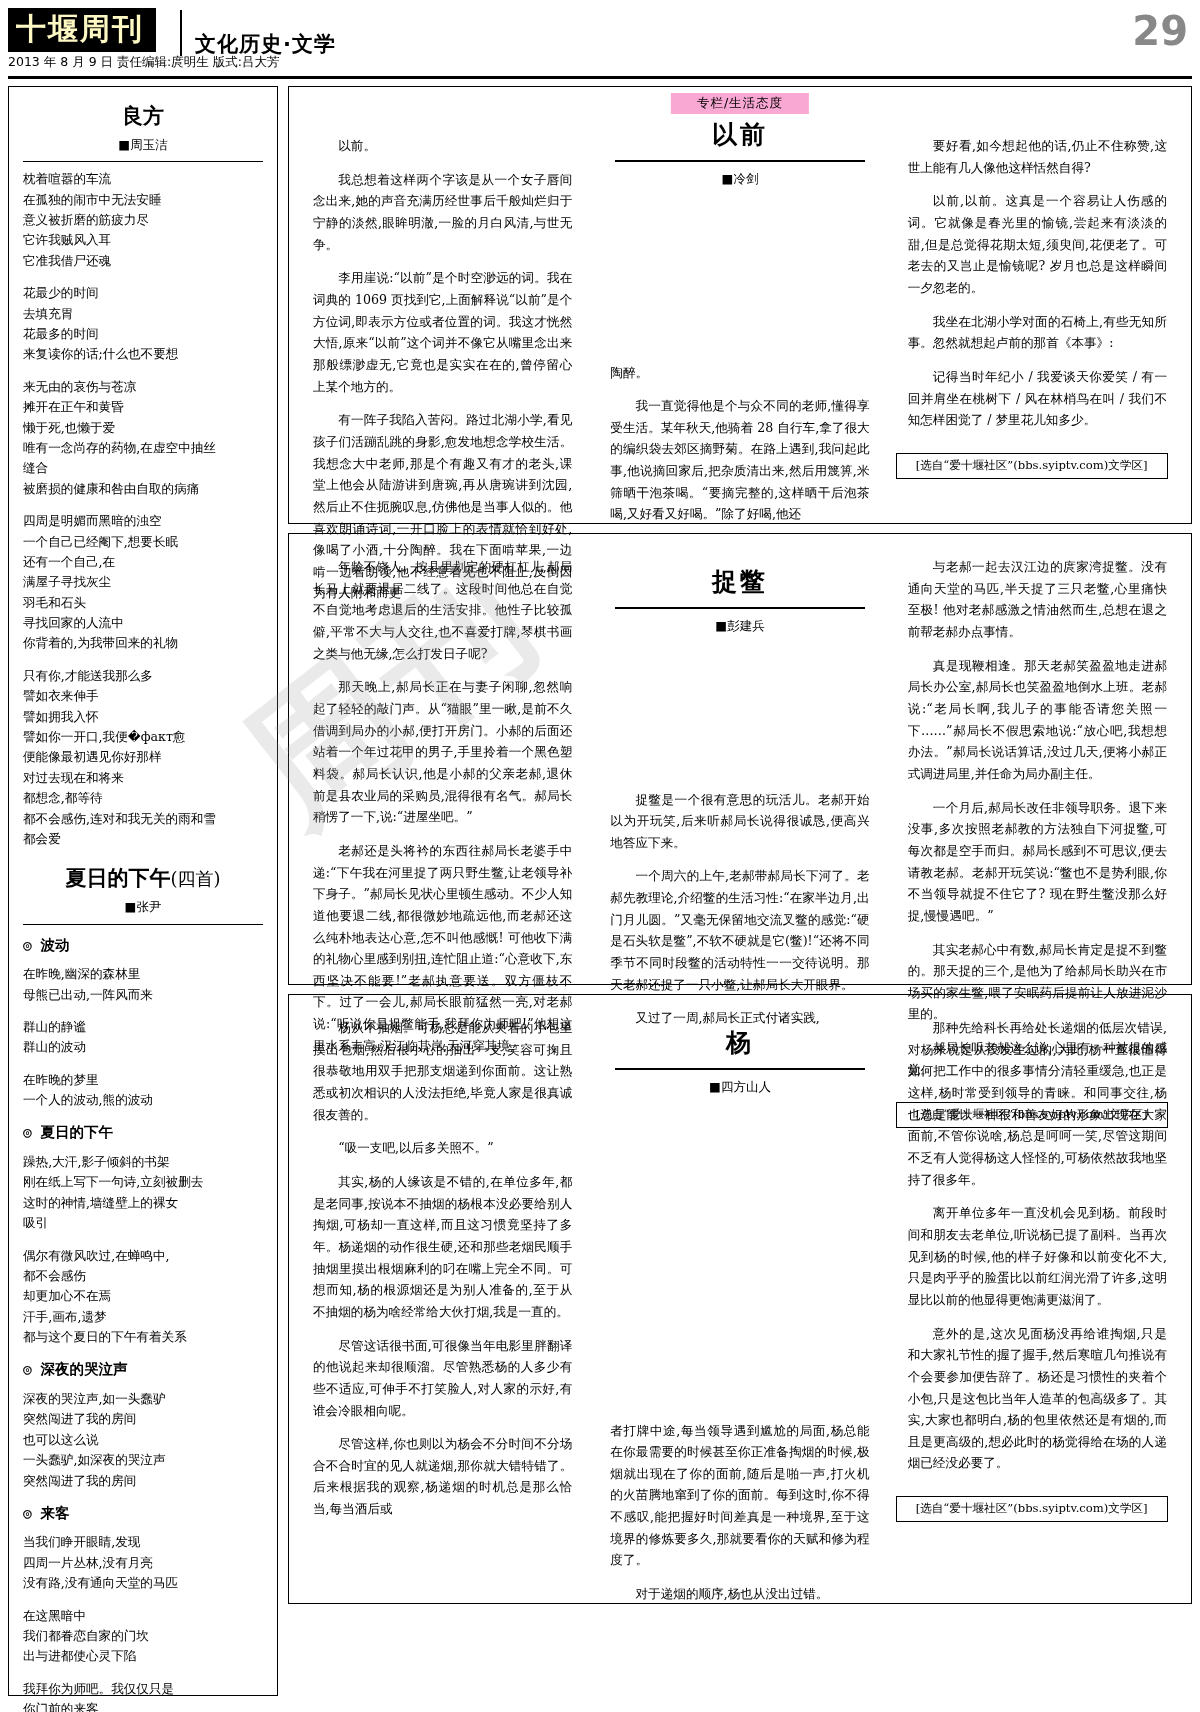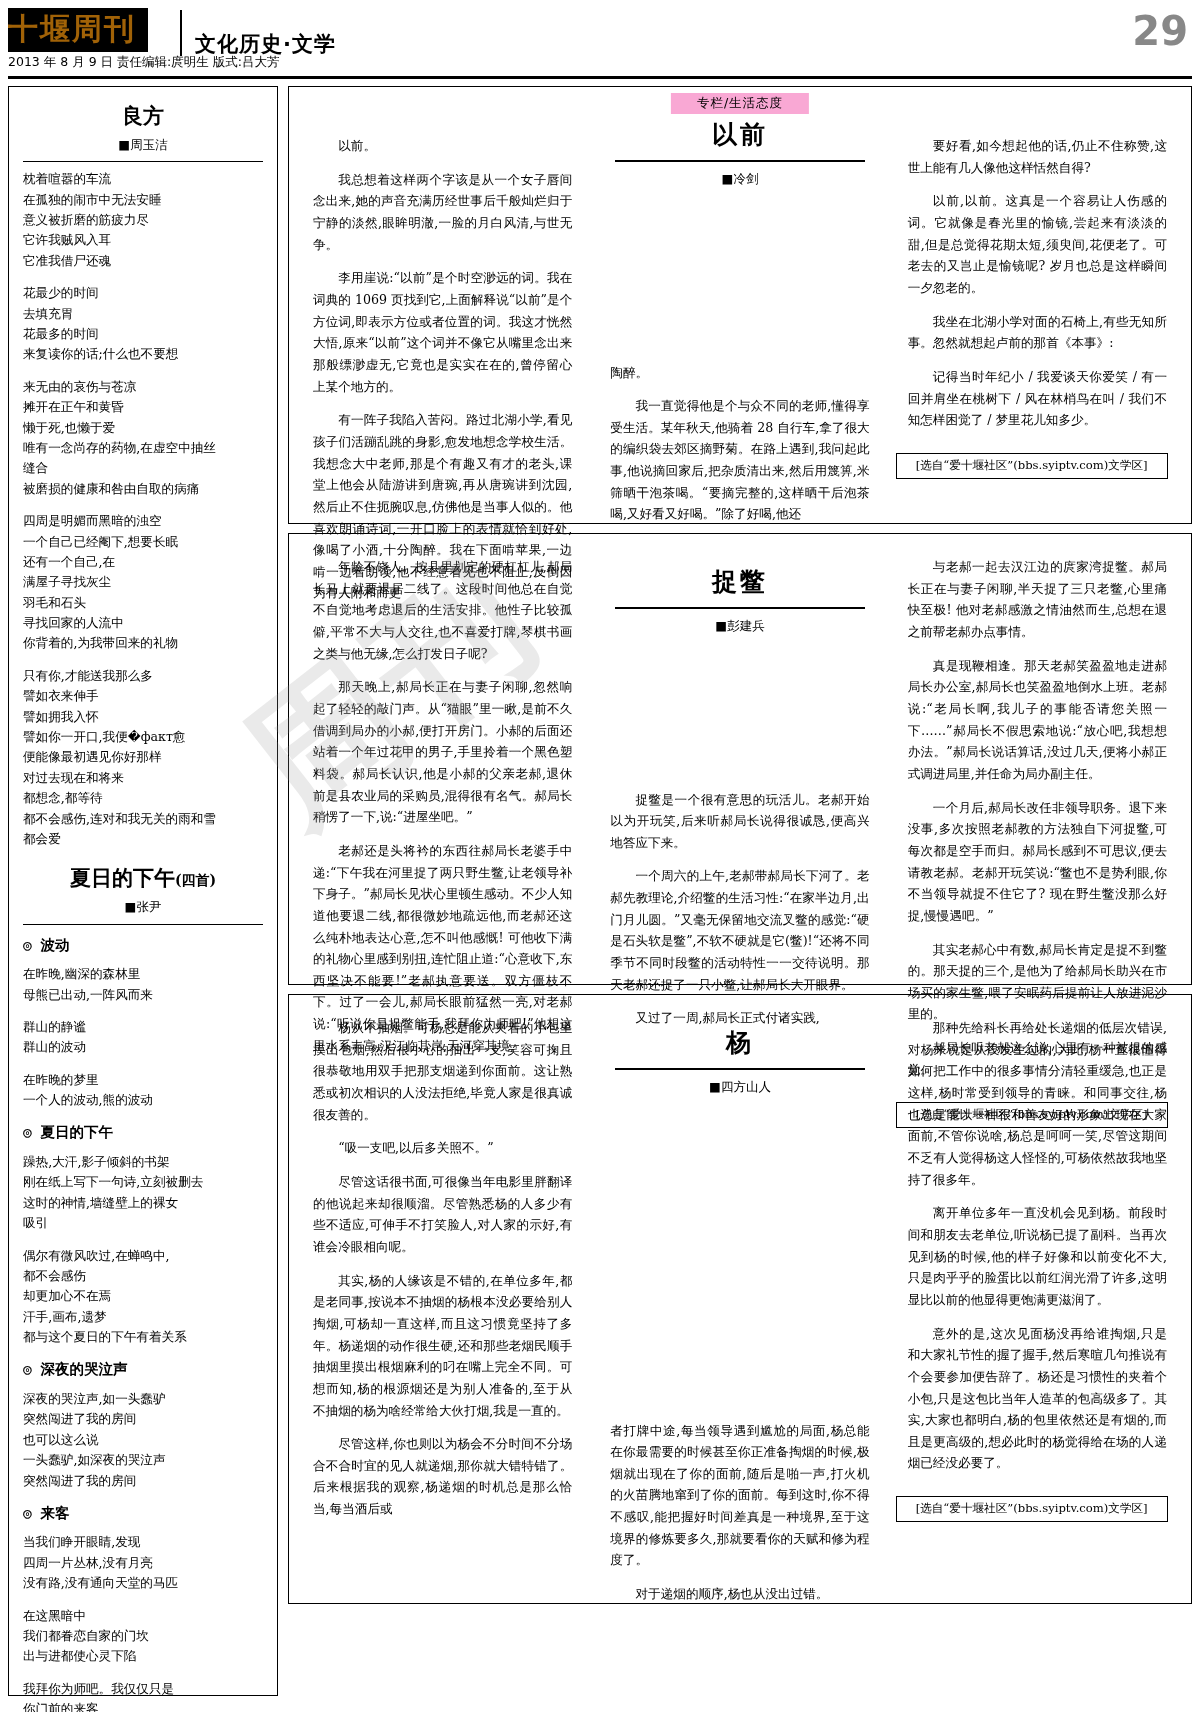--- a/index.html
+++ b/index.html
@@ -14,24 +14,24 @@
   }
 
   
   .masthead {
     position:relative;
     height:78px;
     padding:0 10px;
   }
   .mast-title-box {
     position:absolute; left:8px; top:8px;
-    background:#000; color:#a16207;
+    background:#000; color:#fef9c3;
     font-size:30px; font-weight:bold;
     letter-spacing:2px;
-    padding:6px 12px 8px 0;
+    padding:6px 12px 8px 8px;
     line-height:1;
   }
   .mast-sub {
     position:absolute; left:195px; top:30px;
     font-size:21px; font-weight:bold;
     letter-spacing:1px;
   }
   .mast-divider {
     position:absolute; left:180px; top:10px;
     width:2px; height:46px; background:#000;
@@ -84,21 +84,21 @@
     line-height:1.62;
     position:relative;
   }
   .poem-title {
     text-align:center;
     font-size:21px;
     font-weight:bold;
     margin:4px 0 2px 0;
     font-family:"DejaVu Serif","Liberation Serif",serif;
   }
-  .poem-title .suffix { font-size:14px; font-weight:bold; }
+  .poem-title .suffix { font-size:18px; font-weight:normal; }
   .poem-author {
     text-align:center;
     font-size:12.5px;
     margin-bottom:6px;
   }
   .title-rule {
     border-bottom:1.5px solid #000;
     margin:2px 0 7px 0;
   }
   .stanza { margin:0 0 12px 0; }
@@ -351,37 +351,37 @@
             <div class="art-title">捉鳖</div>
             <div class="art-title-rule"></div>
             <div class="art-author">■彭建兵</div>
           </div>
           <div class="spacer-mid"></div>
           <p>捉鳖是一个很有意思的玩活儿。老郝开始以为开玩笑,后来听郝局长说得很诚恳,便高兴地答应下来。</p>
           <p>一个周六的上午,老郝带郝局长下河了。老郝先教理论,介绍鳖的生活习性:“在家半边月,出门月儿圆。”又毫无保留地交流叉鳖的感觉:“硬是石头软是鳖”,不软不硬就是它(鳖)!“还将不同季节不同时段鳖的活动特性一一交待说明。那天老郝还捉了一只小鳖,让郝局长大开眼界。</p>
           <p>又过了一周,郝局长正式付诸实践,</p>
         </div>
         <div class="acol">
-          <p>与老郝一起去汉江边的庹家湾捉鳖。郝局长正在与妻子闲聊,半天捉了三只老鳖,心里痛快至极! 他对老郝感激之情油然而生,总想在退之前帮老郝办点事情。</p>
+          <p>与老郝一起去汉江边的庹家湾捉鳖。没有通向天堂的马匹,半天捉了三只老鳖,心里痛快至极! 他对老郝感激之情油然而生,总想在退之前帮老郝办点事情。</p>
           <p>真是现鞭相逢。那天老郝笑盈盈地走进郝局长办公室,郝局长也笑盈盈地倒水上班。老郝说:“老局长啊,我儿子的事能否请您关照一下……”郝局长不假思索地说:“放心吧,我想想办法。”郝局长说话算话,没过几天,便将小郝正式调进局里,并任命为局办副主任。</p>
           <p>一个月后,郝局长改任非领导职务。退下来没事,多次按照老郝教的方法独自下河捉鳖,可每次都是空手而归。郝局长感到不可思议,便去请教老郝。老郝开玩笑说:“鳖也不是势利眼,你不当领导就捉不住它了? 现在野生鳖没那么好捉,慢慢遇吧。”</p>
           <p>其实老郝心中有数,郝局长肯定是捉不到鳖的。那天捉的三个,是他为了给郝局长助兴在市场买的家生鳖,喂了安眠药后提前让人放进泥沙里的。</p>
           <p>郝局长听老郝这么说,心里有一种被捉的感觉。</p>
           <div class="src-box">[选自“爱十堰社区”(bbs.syiptv.com)文学区]</div>
         </div>
       </div>
     </div>
 
     <div class="article art3">
       <div class="art-cols">
         <div class="acol">
           <p>杨从不抽烟。可杨总是能从夹着的小包里摸出包烟,然后很小心的抽出一支,笑容可掬且很恭敬地用双手把那支烟递到你面前。这让熟悉或初次相识的人没法拒绝,毕竟人家是很真诚很友善的。</p>
           <p>“吸一支吧,以后多关照不。”</p>
+          <p>其实,杨的人缘该是不错的,在单位多年,都是老同事,按说本不抽烟的杨根本没必要给别人掏烟,可杨却一直这样,而且这习惯竟坚持了多年。杨递烟的动作很生硬,还和那些老烟民顺手抽烟里摸出根烟麻利的叼在嘴上完全不同。可想而知,杨的根源烟还是为别人准备的,至于从不抽烟的杨为啥经常给大伙打烟,我是一直的。</p>
           <p>尽管这话很书面,可很像当年电影里胖翻译的他说起来却很顺溜。尽管熟悉杨的人多少有些不适应,可伸手不打笑脸人,对人家的示好,有谁会冷眼相向呢。</p>
-          <p>其实,杨的人缘该是不错的,在单位多年,都是老同事,按说本不抽烟的杨根本没必要给别人掏烟,可杨却一直这样,而且这习惯竟坚持了多年。杨递烟的动作很生硬,还和那些老烟民顺手抽烟里摸出根烟麻利的叼在嘴上完全不同。可想而知,杨的根源烟还是为别人准备的,至于从不抽烟的杨为啥经常给大伙打烟,我是一直的。</p>
           <p>尽管这样,你也则以为杨会不分时间不分场合不合时宜的见人就递烟,那你就大错特错了。后来根据我的观察,杨递烟的时机总是那么恰当,每当酒后或</p>
         </div>
         <div class="acol">
           <div class="art-title-wrap">
             <div class="art-title">杨</div>
             <div class="art-title-rule"></div>
             <div class="art-author">■四方山人</div>
           </div>
           <div class="spacer-big" style="height:300px;"></div>
           <p style="text-indent:0;">者打牌中途,每当领导遇到尴尬的局面,杨总能在你最需要的时候甚至你正准备掏烟的时候,极烟就出现在了你的面前,随后是啪一声,打火机的火苗腾地窜到了你的面前。每到这时,你不得不感叹,能把握好时间差真是一种境界,至于这境界的修炼要多久,那就要看你的天赋和修为程度了。</p>

